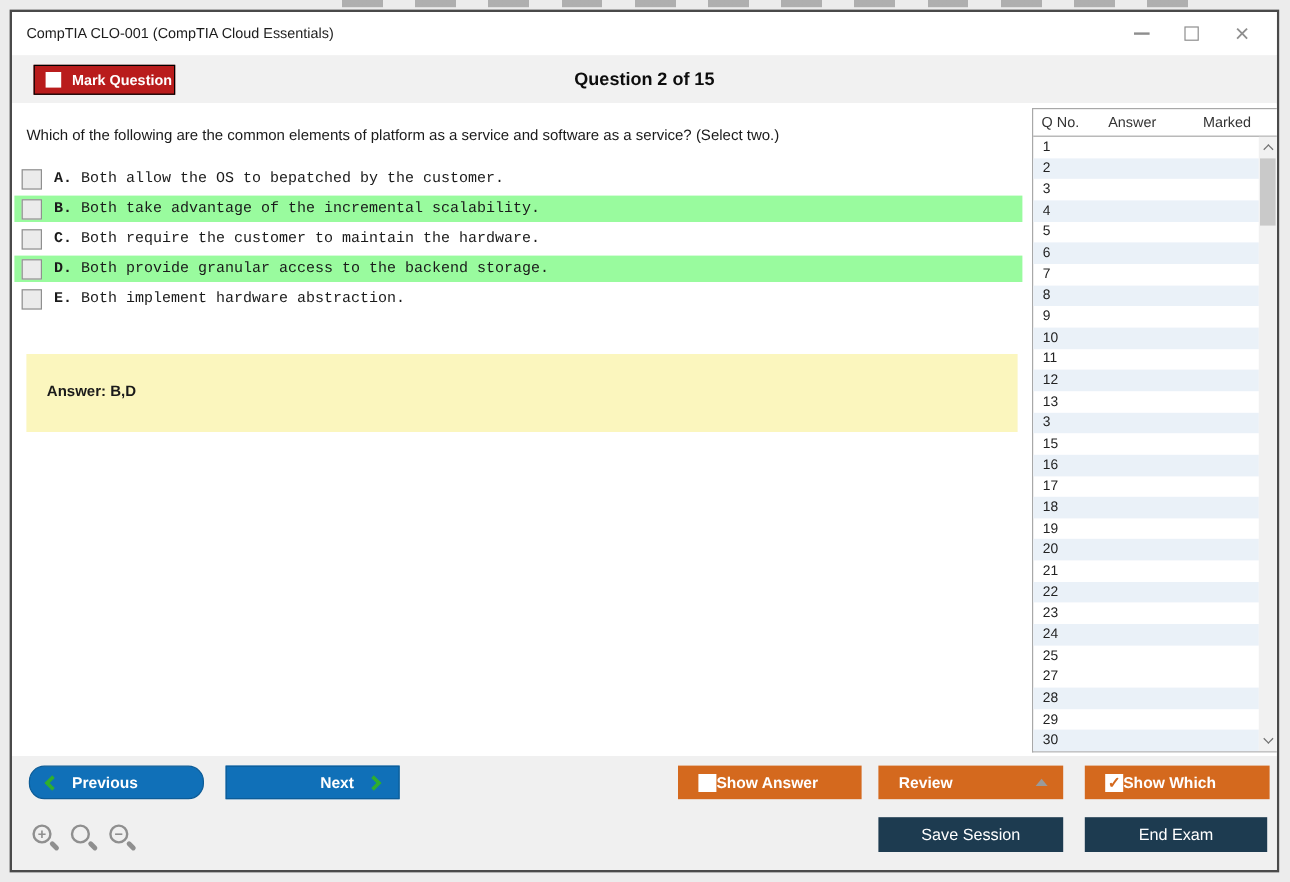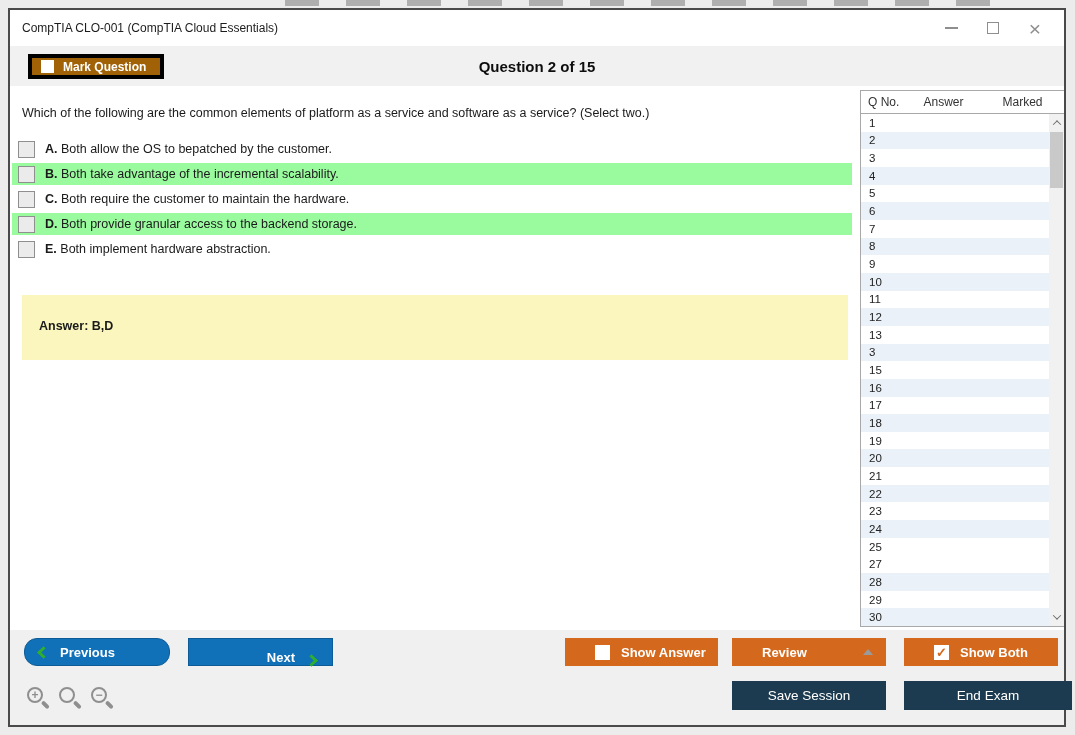--- a/index.html
+++ b/index.html
@@ -24,28 +24,28 @@
   .title { margin-left:12px; font-size:12px; color:#1c1c1c; }
   .win-controls { position:absolute; right:8px; top:0; height:36px; display:flex; align-items:center; }
   .win-btn { width:42px; height:30px; display:flex; align-items:center; justify-content:center; cursor:default; }
   .min-glyph { width:13px; border-top:2px solid #8e8e8e; }
   .max-glyph { width:12px; height:12px; border:1.5px solid #8e8e8e; }
   .close-glyph { font-size:21px; color:#8e8e8e; line-height:1; font-weight:400; }
   
   .headerbar { position:absolute; top:36px; left:0; right:0; height:40px; background:#f1f1f1; }
   .qcounter { position:absolute; inset:0; display:flex; align-items:center; justify-content:center;
               font-weight:bold; font-size:15px; color:#0d0d0d; pointer-events:none; }
-  .mark-btn { position:absolute; left:18px; top:8px; height:25px; padding:0 14px 0 9px;
-              background:#a16207; border:4px solid #000000; color:#fff;
+  .mark-btn { position:absolute; left:18px; top:8px; height:25px; padding:0 2px 0 9px;
+              background:#b91c1c; border:1px solid #000000; color:#fff;
               display:flex; align-items:center; gap:9px; font-weight:bold; font-size:12px; cursor:pointer; }
   .mark-cb { width:13px; height:13px; background:#fff; flex:0 0 auto; }
   
   .content { position:absolute; top:76px; left:0; right:0; bottom:95px; background:#fff; }
   .question-text { position:absolute; left:12px; top:20px; font-size:12.5px; color:#1a1a1a; }
-  .options { position:absolute; left:0; top:52px; }
+  .options { position:absolute; left:0; top:52px;font-family:Liberation Mono, monospace; }
   .option-row { display:flex; align-items:center; gap:10px; height:22px; width:840px;
                 margin:0 0 3px 2px; padding-left:6px; font-size:12.5px; color:#1a1a1a; cursor:pointer; }
   .option-row.highlighted { background:#99fb9e; }
   .opt-checkbox { width:17px; height:17px; background:#ebebeb; border:1px solid #8f8f8f; flex:0 0 auto; }
   .answer-box { position:absolute; left:12px; top:209px; width:826px; height:65px;
                 background:#fbf6be; font-weight:bold; font-size:12.5px; color:#1a1a1a;
                 padding:24px 0 0 17px; }
   
   .panel { position:absolute; left:850px; top:4px; width:204px; height:537px;
            border:1px solid #a8a8a8; border-right:none; background:#fff; }
@@ -62,36 +62,36 @@
   .sb-arrow.up { top:1px; } .sb-arrow.down { bottom:1px; }
   .sb-chev { width:6px; height:6px; border-left:1.5px solid #707070; border-top:1.5px solid #707070; }
   .sb-arrow.up .sb-chev { transform:rotate(45deg) translate(1px,1px); }
   .sb-arrow.down .sb-chev { transform:rotate(225deg) translate(1px,1px); }
   .sb-thumb { position:absolute; top:18px; left:1px; width:13px; height:56px; background:#c9c9c9; cursor:pointer; }
   
   .footer { position:absolute; left:0; right:0; bottom:0; height:95px; background:#f0f0f0; }
   .btn { position:absolute; display:flex; align-items:center; color:#fff; cursor:pointer; }
   .btn-blue { top:8px; height:28px; background:#1070b8; border:1px solid #0d5c97; font-weight:bold; font-size:13px; }
   #prev-btn { left:14px; width:146px; padding-left:14px; gap:12px;border-radius:13px; }
-  #next-btn { left:178px; width:145px; justify-content:flex-end; padding-right:16px; gap:12px;align-items:flex-end; }
+  #next-btn { left:178px; width:145px; justify-content:flex-end; padding-right:16px; gap:12px; }
   .chev { width:9px; height:9px; display:inline-block; flex:0 0 auto; }
   .chev.left  { border-left:3px solid #2fae2f; border-bottom:3px solid #2fae2f; transform:rotate(45deg); }
   .chev.right { border-right:3px solid #2fae2f; border-top:3px solid #2fae2f; transform:rotate(45deg); }
-  .btn-orange { top:8px; height:28px; background:#d4691e; font-weight:600; font-size:13px; gap:11px; padding-left:30px; }
+  .btn-orange { top:8px; height:28px; background:#d4691e; font-weight:600; font-size:13px; gap:0; padding-left:17px; }
   #show-answer-btn { left:555px; width:153px; }
   #review-btn { left:722px; width:154px; }
   #show-list-btn { left:894px; width:154px; }
   .ob-cb { width:15px; height:15px; background:#fff; color:#d4691e; display:flex; align-items:center;
            justify-content:center; font-size:13px; font-weight:bold; flex:0 0 auto; }
   .review-caret { position:absolute; right:13px; top:11px; width:0; height:0;
                   border-left:5px solid transparent; border-right:5px solid transparent;
                   border-bottom:6px solid #9a9a9a; }
   .btn-navy { top:51px; height:29px; background:#1d3b50; font-size:13.5px; justify-content:center; }
   #save-session-btn { left:722px; width:154px; }
-  #end-exam-btn { left:894px; width:168px; }
+  #end-exam-btn { left:894px; width:152px; }
   .zoom-tools { position:absolute; left:16px; top:56px; display:flex; gap:7px; }
   .mag { position:relative; width:25px; height:25px; cursor:pointer; }
   .mag .lens { position:absolute; left:1px; top:1px; width:16px; height:16px;
                border:2.5px solid #8f8f8f; border-radius:50%; }
   .mag .handle { position:absolute; left:15px; top:17px; width:9px; height:3.5px;
                  background:#8f8f8f; transform:rotate(45deg); border-radius:2px; }
   .mag .sign { position:absolute; left:1px; top:1px; width:16px; height:16px; display:flex;
                align-items:center; justify-content:center; color:#8f8f8f;
                font-size:12px; font-weight:bold; line-height:1; }
   b { font-weight:bold; }
@@ -276,21 +276,21 @@
     <div class="btn btn-orange" id="show-answer-btn">
       <span class="ob-cb"></span>
       <span>Show Answer</span>
     </div>
     <div class="btn btn-orange" id="review-btn">
       <span>Review</span>
       <span class="review-caret"></span>
     </div>
     <div class="btn btn-orange" id="show-list-btn">
       <span class="ob-cb">✓</span>
-      <span>Show Both</span>
+      <span>Show Which</span>
     </div>
 
     <div class="btn btn-navy" id="save-session-btn">
       <span>Save Session</span>
     </div>
     <div class="btn btn-navy" id="end-exam-btn">
       <span>End Exam</span>
     </div>
 
     <div class="zoom-tools">

